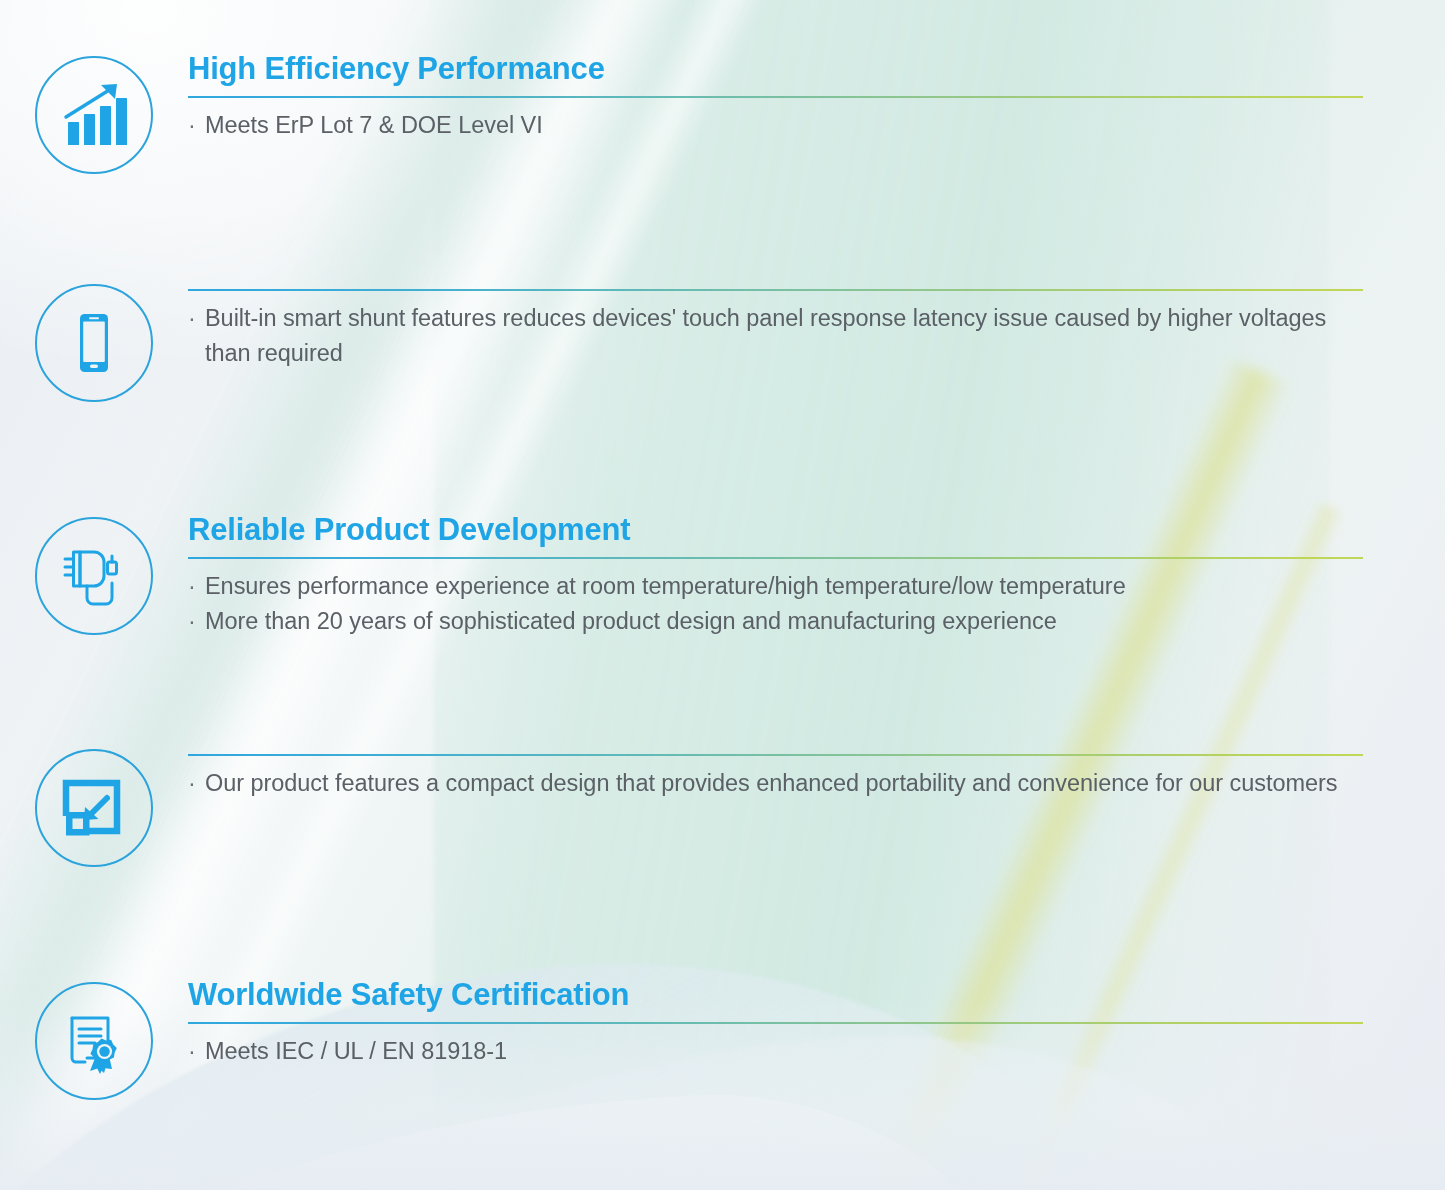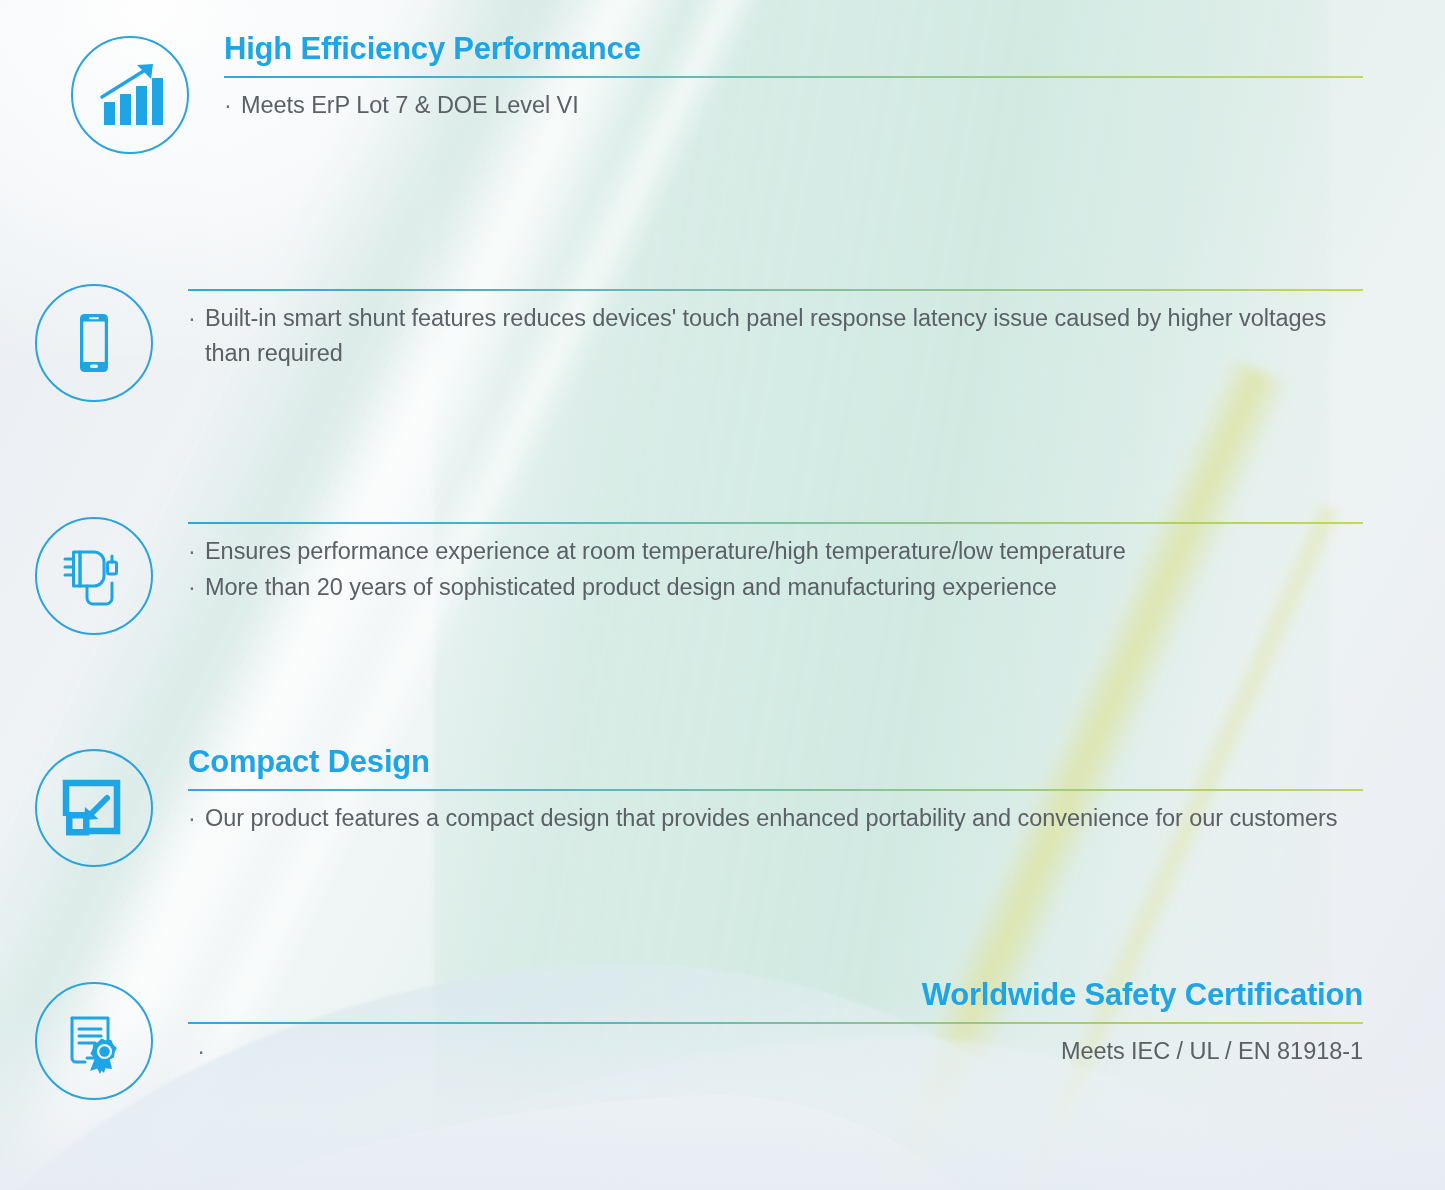--- a/index.html
+++ b/index.html
@@ -244,25 +244,25 @@
     width:17px;
     color:#6a7076;
     font-size:23.5px;
     line-height:1.48;
   }
   .bullet-text{
     flex:1 1 auto;
   }
 
   
-  #feature-0 { top:32px;padding-left:36px; }
+  #feature-0 { top:52px; }
   #feature-1 { top:280px; }
   #feature-2 { top:513px; }
   #feature-3 { top:745px; }
-  #feature-4 { top:978px;text-align:right; }
+  #feature-4 { top:978px; }
 
   #feature-0 .feature-body,
   #feature-1 .feature-body,
   #feature-2 .feature-body,
   #feature-3 .feature-body,
   #feature-4 .feature-body { padding-right:82px; }
 </style>
 </head>
 <body>
 
@@ -340,20 +340,21 @@
             <path d="M18.5 12 h6.5 v34 h-6.5 z"></path>
             <path d="M10 19 h8.5 M10 27 h8.5 M10 35 h8.5"></path>
             <path d="M32 46 v12 a6 6 0 0 0 6 6 h13 a6 6 0 0 0 6 -6 v-15"></path>
             <rect x="52.5" y="22" width="9" height="12" rx="2"></rect>
             <path d="M57 16 v6"></path>
           </g>
         </svg>
       </div>
     </div>
     <div class="feature-body">
+      <h2 class="feature-title">Reliable Product Development</h2>
       <div class="rule"></div>
       <div class="bullets">
         <p class="bullet">
           <span class="bullet-dot">·</span>
           <span class="bullet-text">Ensures performance experience at room temperature/high temperature/low temperature</span>
         </p>
         <p class="bullet">
           <span class="bullet-dot">·</span>
           <span class="bullet-text">More than 20 years of sophisticated product  design and manufacturing experience</span>
         </p>
@@ -368,21 +369,20 @@
           <g fill="none" stroke="#1FA5E6" stroke-width="6.5">
             <path d="M6 42 L6 9 L57 9 L57 57 L24 57"></path>
             <rect x="9.25" y="41.25" width="17" height="17"></rect>
           </g>
           <path d="M47 24 L28 43" stroke="#1FA5E6" stroke-width="6" stroke-linecap="round" fill="none"></path>
           <path d="M25 33 L24 46 L38.5 45 Z" fill="#1FA5E6"></path>
         </svg>
       </div>
     </div>
     <div class="feature-body">
-      <h2 class="feature-title">Compact Design</h2>
       <div class="rule"></div>
       <div class="bullets">
         <p class="bullet">
           <span class="bullet-dot">·</span>
           <span class="bullet-text">Our product features a compact design that provides enhanced portability and convenience for our customers</span>
         </p>
       </div>
     </div>
   </section>
 

